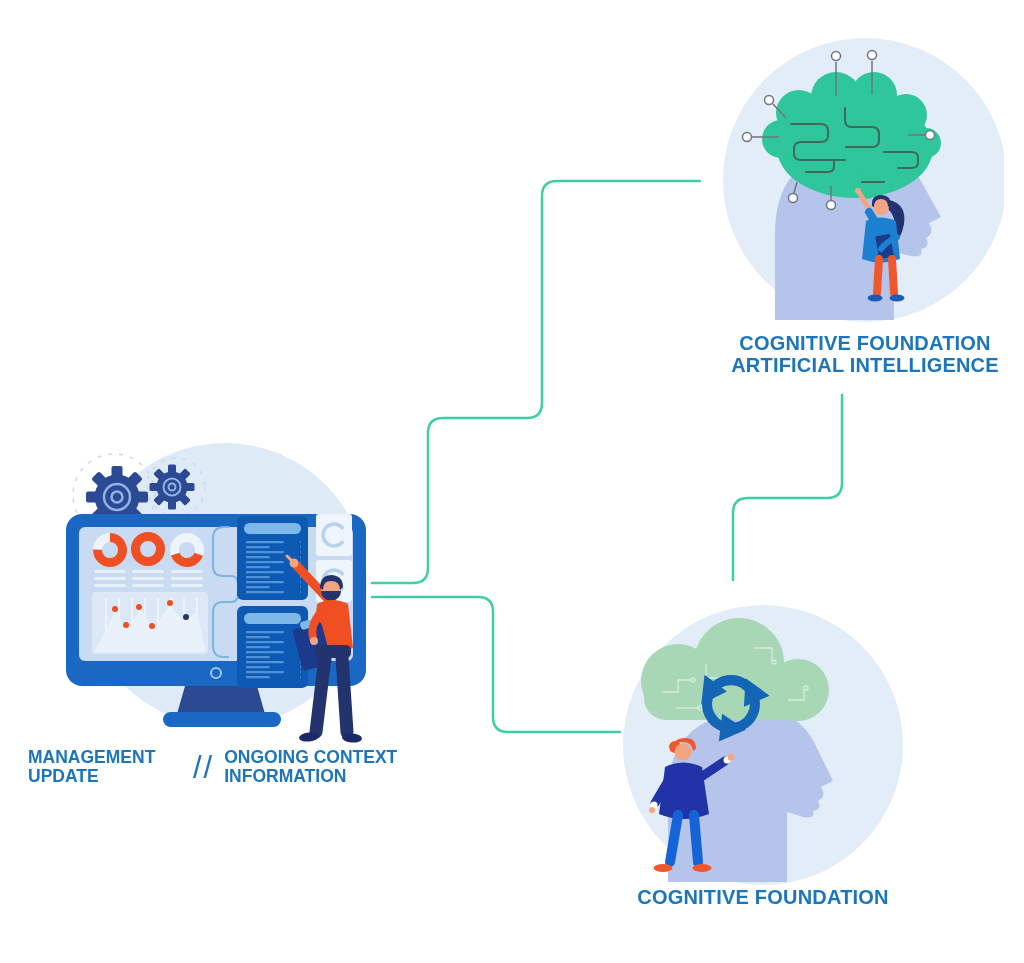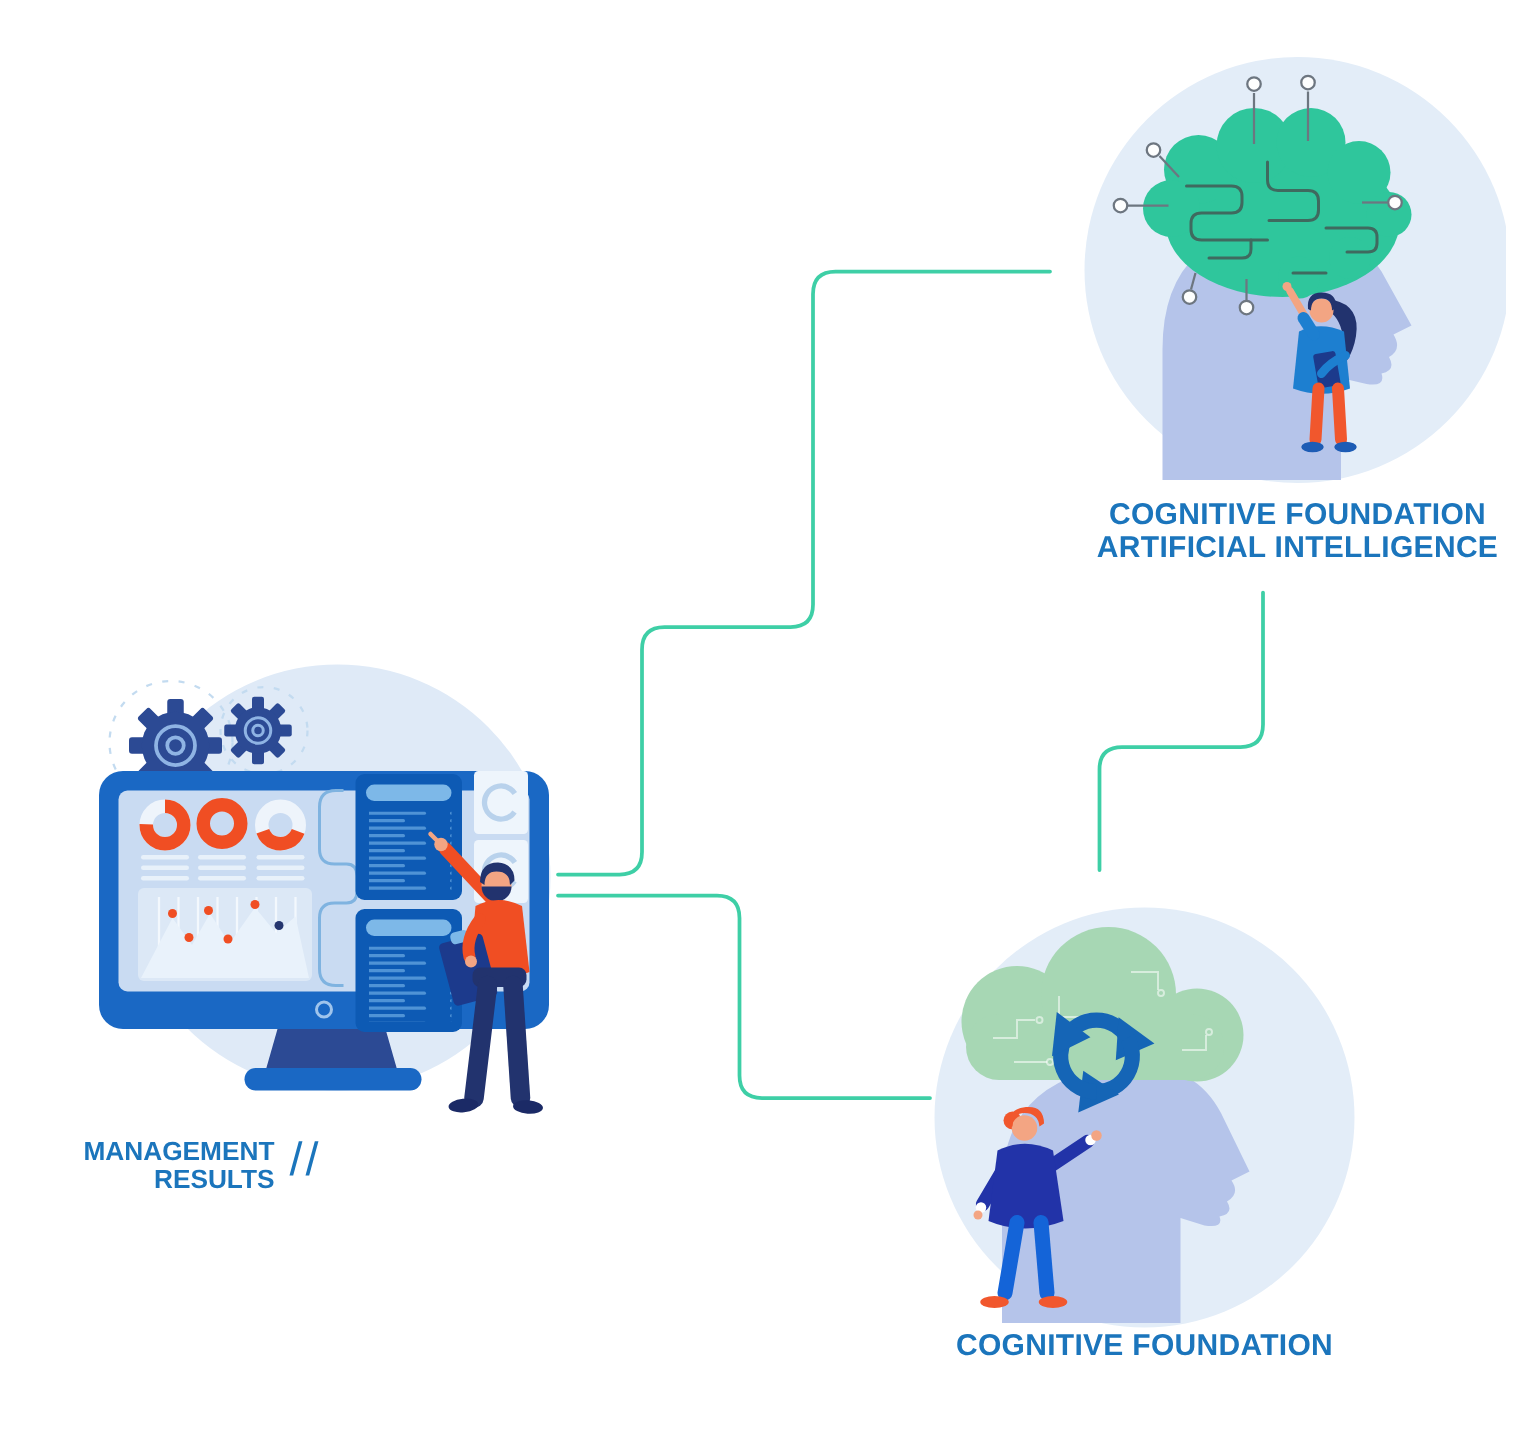--- a/index.html
+++ b/index.html
@@ -5,21 +5,21 @@
   html,body{margin:0;padding:0;background:#ffffff;}
   .canvas{position:relative;width:1004px;height:963px;background:#ffffff;overflow:hidden;
           font-family:"Liberation Sans",sans-serif;}
   .art{position:absolute;left:0;top:0;}
   .node-label{position:absolute;text-align:center;font-weight:700;font-size:20px;line-height:22px;
               color:var(--label_blue,#1b75bc);letter-spacing:.2px;}
   .label-ai{left:695px;top:332px;width:340px;}
   .label-update{left:593px;top:886px;width:340px;}
   .label-management{position:absolute;left:28px;top:748px;display:flex;align-items:center;
                     color:var(--label_blue,#1b75bc);font-weight:700;font-size:17.5px;line-height:19px;}
-  .label-col{text-align:right;margin-top:10px;}
+  .label-col{text-align:left;}
   .label-col.col1{width:155px;}
   .label-col.col2{width:200px;}
   .label-sep{font-size:31px;font-weight:500;padding:0 10px;letter-spacing:2px;}
   [data-name="connector-lines"] path{stroke:var(--connector_green,#3ecfa6);}
 </style>
 </head>
 <body>
 
 <div class="canvas" data-name="infographic-canvas">
 
@@ -300,18 +300,22 @@
     <div data-name="ai-label-line2">ARTIFICIAL INTELLIGENCE</div>
   </div>
 
   <div class="node-label label-update" data-name="update-node-label">
     <div data-name="update-label-line1">COGNITIVE FOUNDATION</div>
   </div>
 
   <div class="label-management" data-name="management-node-label">
     <div class="label-col col1" data-name="management-results-label">
       <div>MANAGEMENT</div>
-      <div>RESULTS</div>
+      <div>UPDATE</div>
     </div>
     <div class="label-sep" data-name="label-separator">//</div>
+    <div class="label-col col2" data-name="ongoing-context-label">
+      <div>ONGOING CONTEXT</div>
+      <div>INFORMATION</div>
+    </div>
   </div>
 
 </div>
 
 </body></html>

